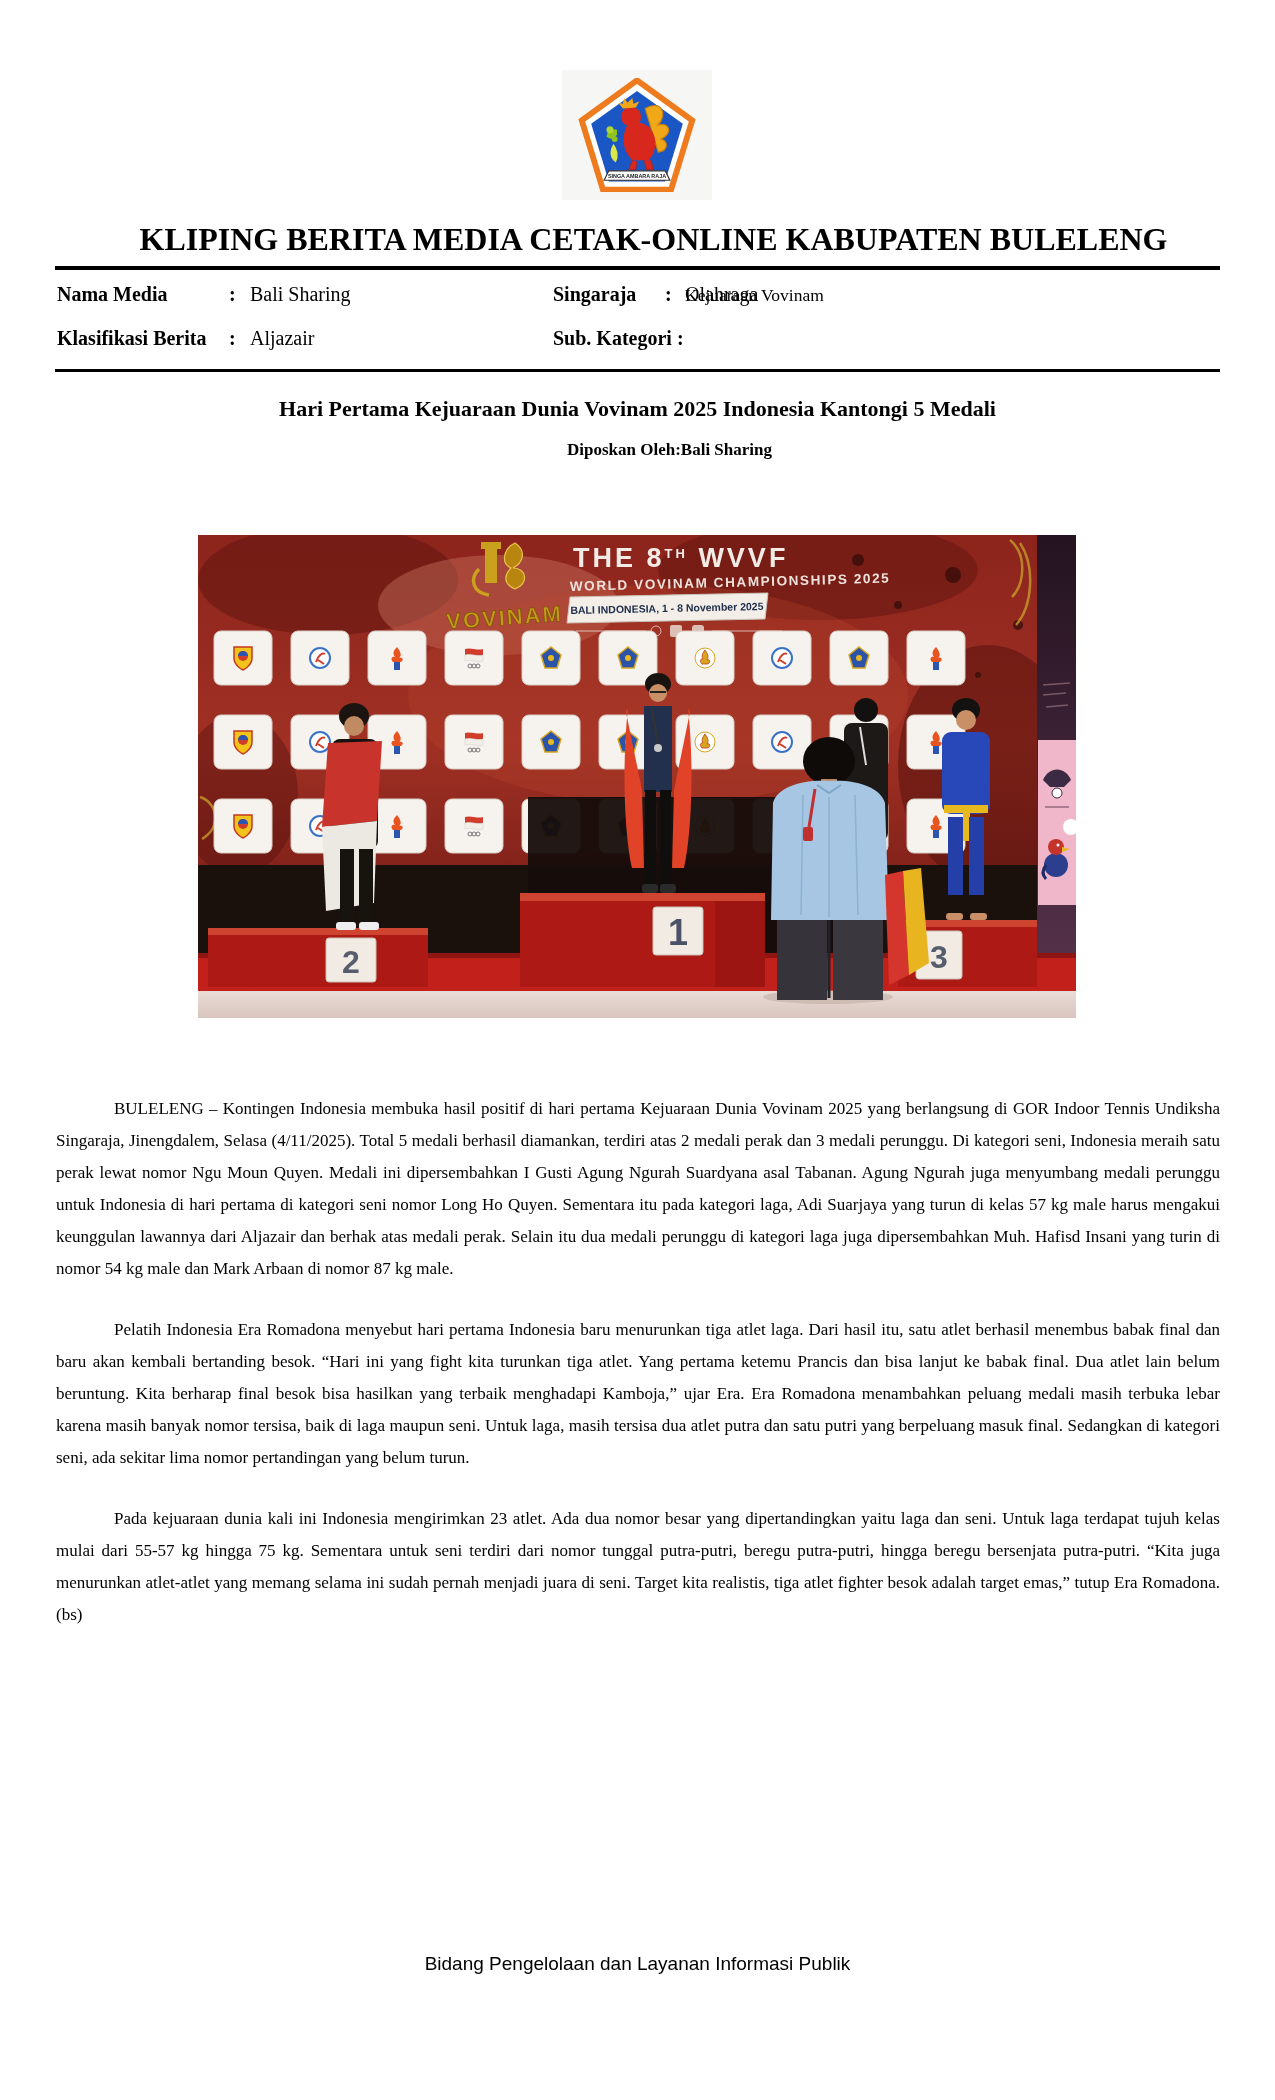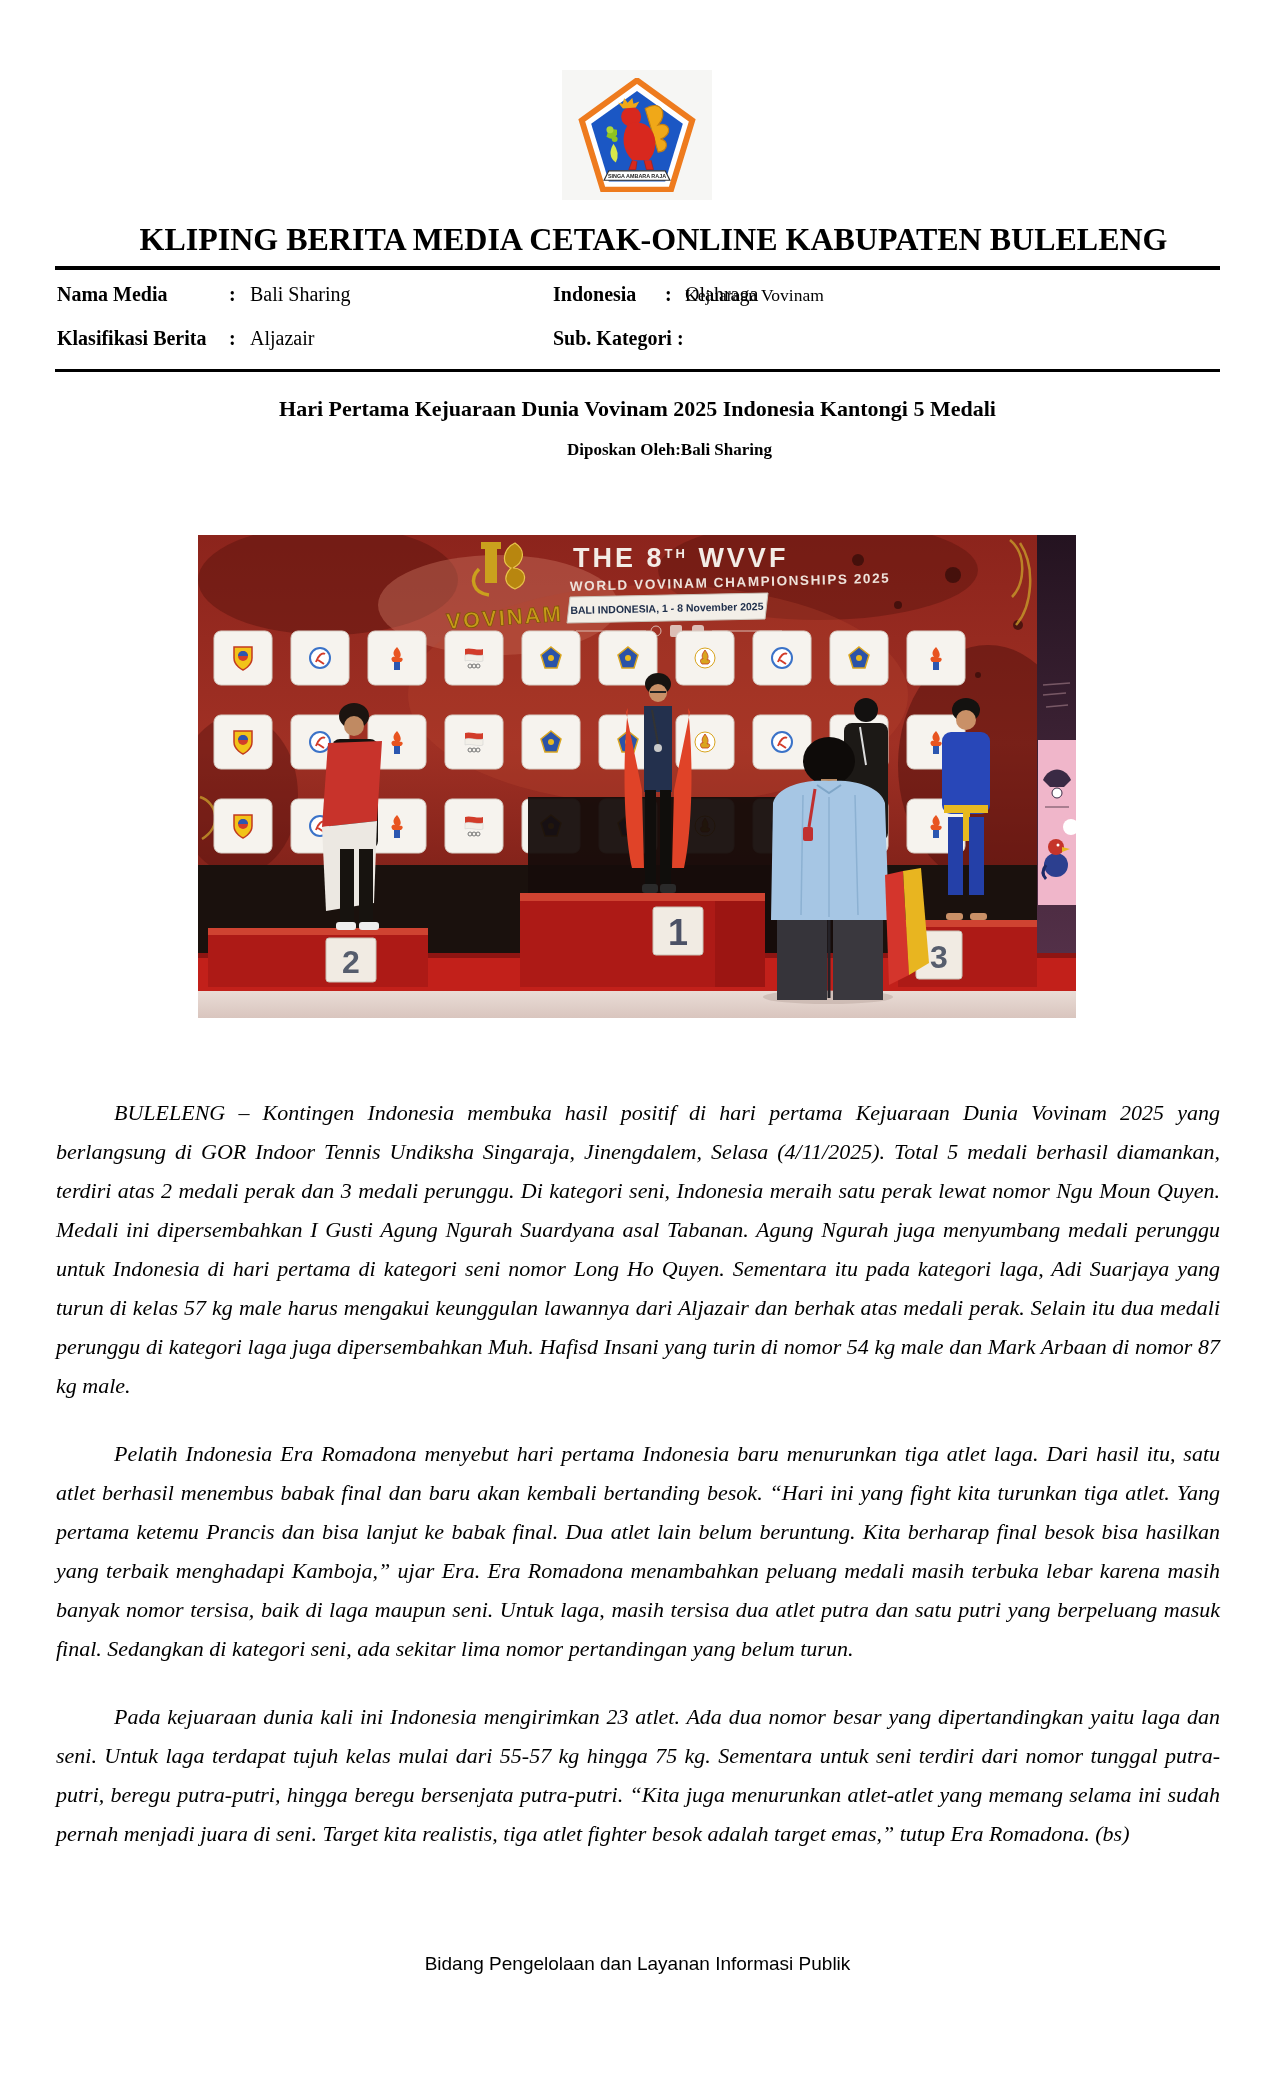--- a/index.html
+++ b/index.html
@@ -18,22 +18,22 @@
   .r1{top:0;} .r2{top:44px;text-align:right;}
   .c-l0{left:0;} .c-l1{left:172px;} .c-l2{left:193px;}
   .c-r0{left:496px;} .c-r1{left:608px;} .c-r2{left:628px;}
   .m-small{font-size:17.5px;top:2px;position:relative;}
   .art-title{position:absolute;top:396px;left:0;width:100%;text-align:center;margin:0;
              font-size:22px;font-weight:bold;white-space:nowrap;}
   .byline{position:absolute;top:440px;left:0;width:100%;text-align:center;
           font-size:17px;font-weight:bold;padding-left:32px;}
   .photo{position:absolute;top:535px;left:198px;width:878px;height:483px;margin:0;}
   .photo svg{display:block;width:878px;height:483px;}
-  .body-text{position:absolute;top:1093px;left:56px;width:1164px;font-size:22px;
-             line-height:39px;text-align:justify;font-style:italic;}
+  .body-text{position:absolute;top:1093px;left:56px;width:1164px;font-size:17px;
+             line-height:32px;text-align:justify;}
   .body-text p{margin:0 0 29px 0;text-indent:58px;}
   .url{position:absolute;top:1612px;left:56px;font-size:17px;font-weight:bold;color:#000;
        text-decoration:none;white-space:nowrap;}
   .footer-line1{position:absolute;top:1953px;left:0;width:100%;text-align:center;
                 font-family:"Liberation Sans",sans-serif;font-size:19px;}
   .footer-line2{position:absolute;top:1980px;left:0;width:100%;text-align:center;
                 font-size:23px;font-weight:bold;white-space:nowrap;}
   .svg-sans{font-family:"Liberation Sans",sans-serif;}
 </style>
 </head>
@@ -63,21 +63,21 @@
   </div>
 
   <h1 class="doc-title">KLIPING BERITA MEDIA CETAK-ONLINE KABUPATEN BULELENG</h1>
   <div class="rule rule-thick"></div>
 
   <div class="meta">
     <span class="m-label r1 c-l0">Nama Media</span>
     <span class="m-label r1 c-l1">:</span>
     <span class="r1 c-l2">Bali Sharing</span>
 
-    <span class="m-label r1 c-r0">Indonesia</span>
+    <span class="m-label r1 c-r0">Singaraja</span>
     <span class="m-label r1 c-r1">:</span>
     <span class="r1 c-r2">Olahraga</span>
 
     <span class="m-label r2 c-l0">Klasifikasi Berita</span>
     <span class="m-label r2 c-l1">:</span>
     <span class="r2 c-l2">Aljazair</span>
 
     <span class="m-label r2 c-r0">Sub. Kategori :</span>
     <span class="r2 c-r2 m-small">Kejuaraan Vovinam</span>
   </div>

